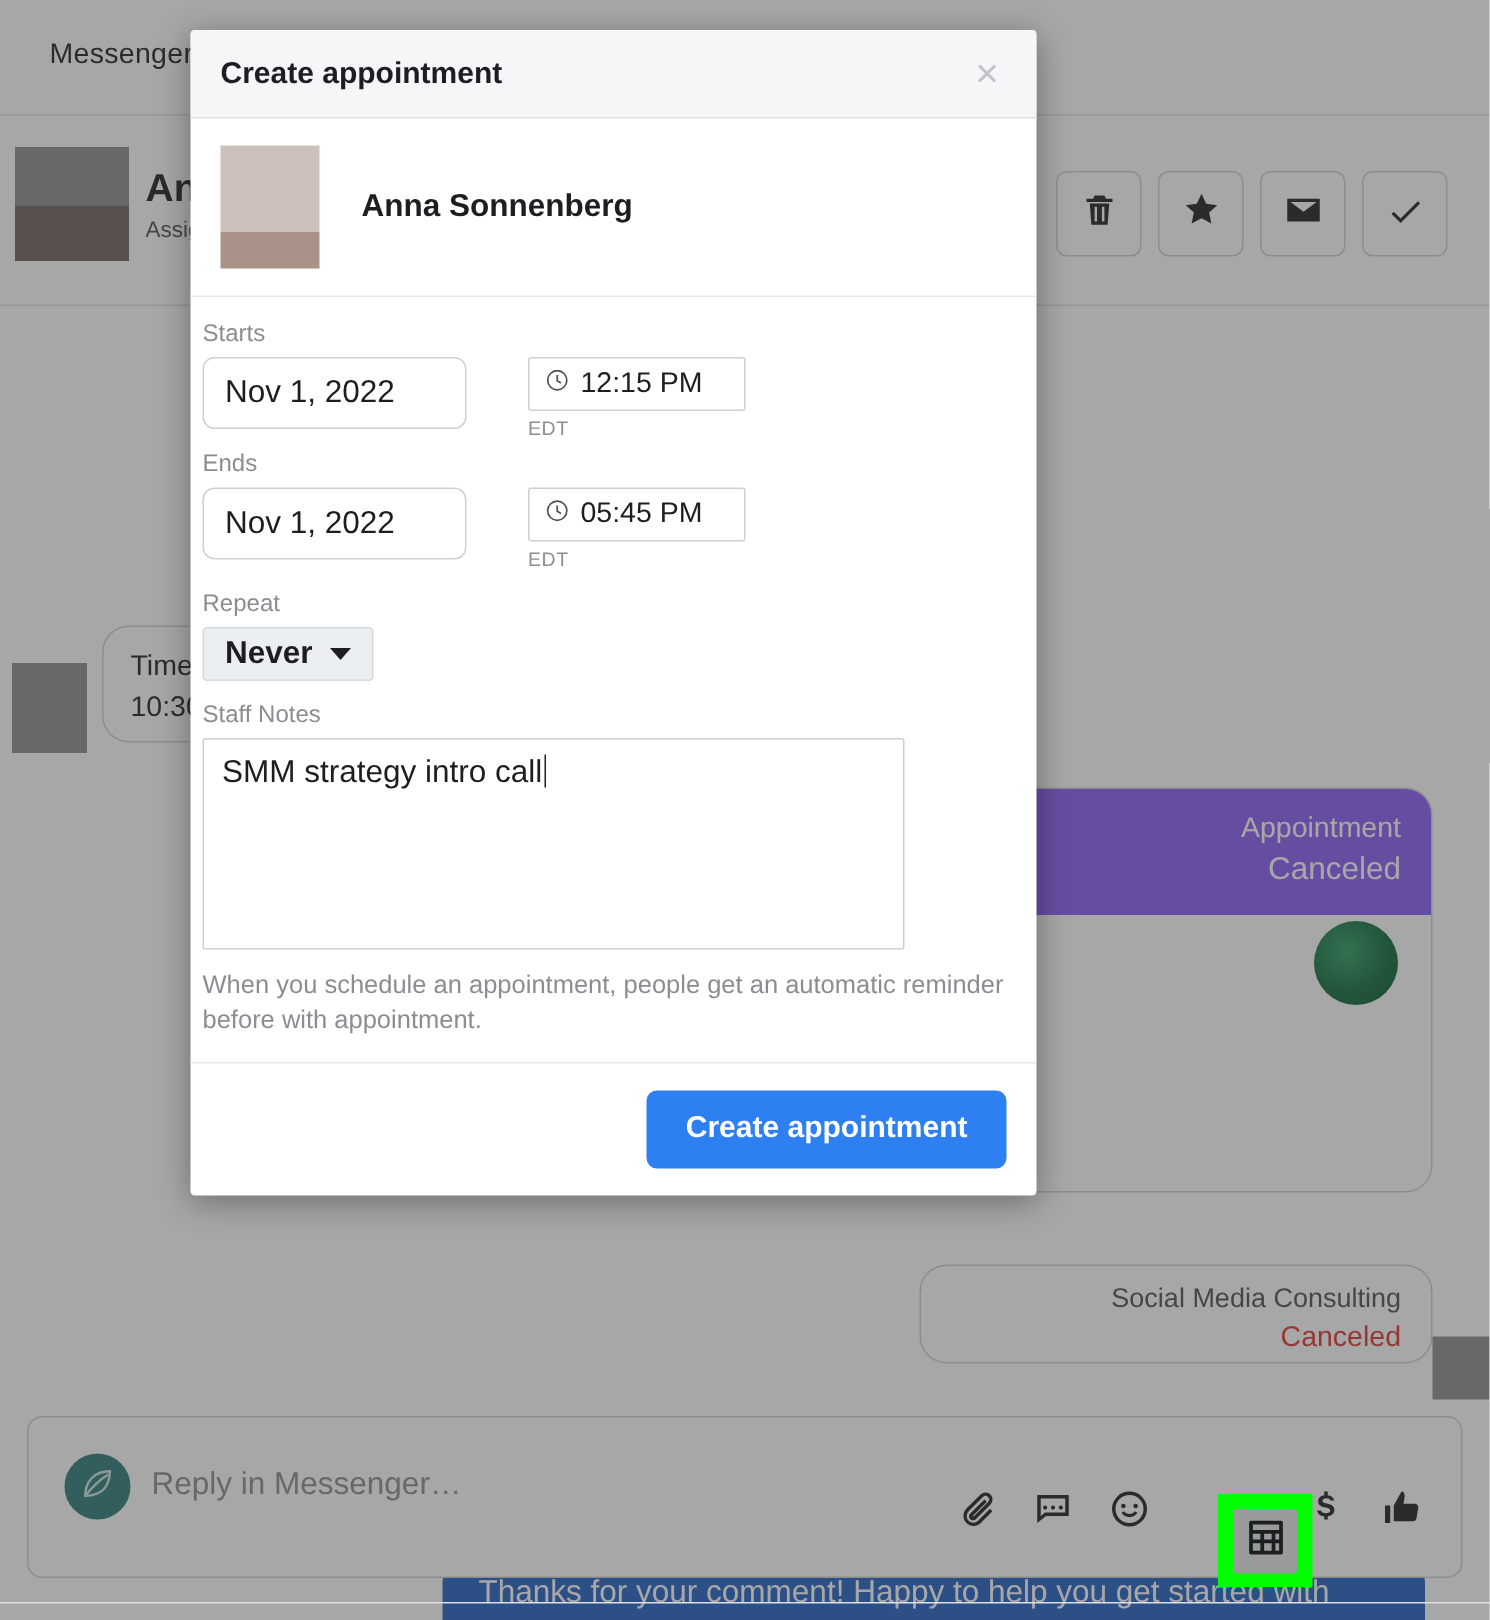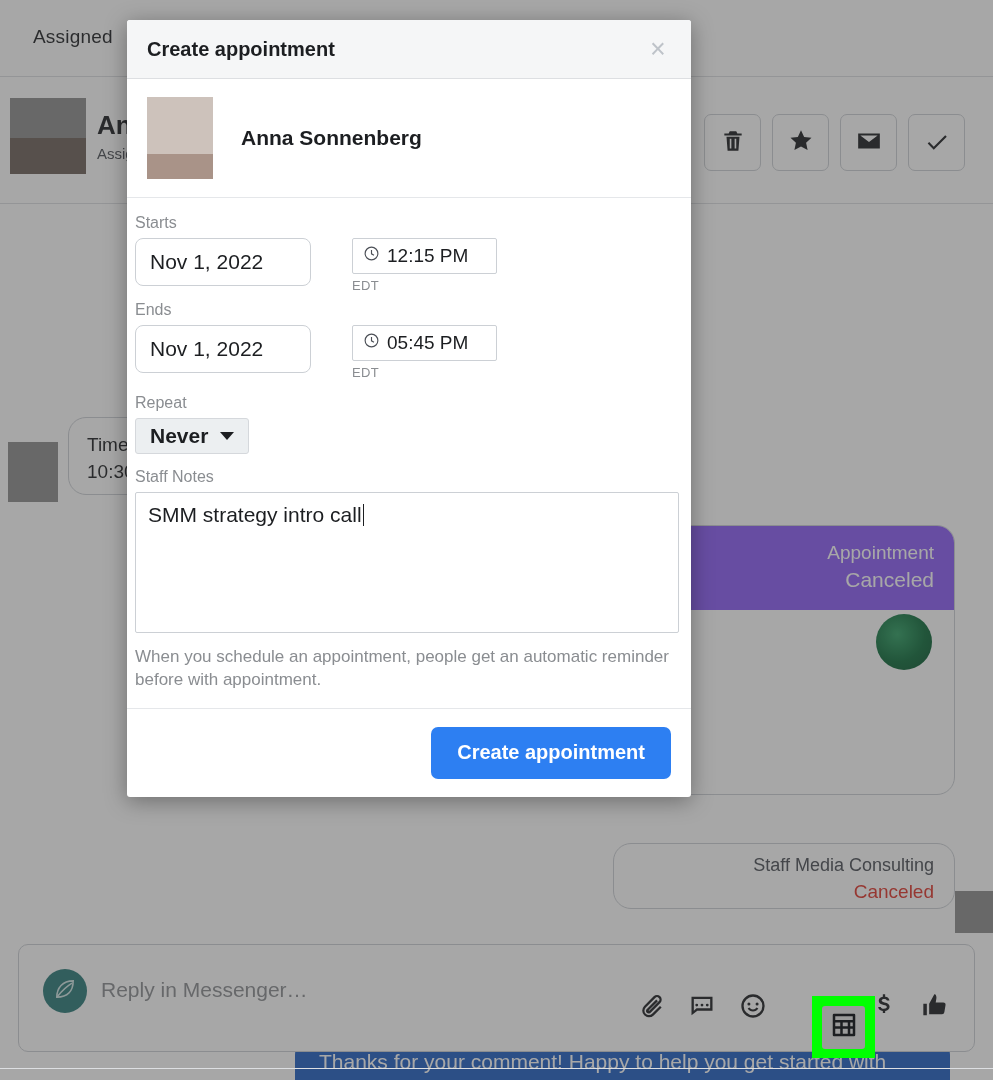--- a/index.html
+++ b/index.html
@@ -203,21 +203,21 @@
     background:#eceff1;border:1px solid #d5d8dc;border-radius:3px;
     height:36px;padding:0 14px;box-sizing:border-box;
     font-size:21px;font-weight:bold;color:#1c1e21;cursor:pointer;
   }
   .repeat-btn .caret{
     width:0;height:0;border-left:7px solid transparent;border-right:7px solid transparent;
     border-top:8px solid #1c1e21;
   }
 
   .notes-area{
-    width:544px;height:141px;border:1px solid #ccd0d5;border-radius:2px;
+    width:468px;height:141px;border:1px solid #ccd0d5;border-radius:2px;
     box-sizing:border-box;padding:10px 12px;
     font-size:21px;color:#1c1e21;font-family:"Liberation Sans", sans-serif;
     position:relative;background:#fff;
   }
   .caret-bar{
     display:inline-block;width:1.5px;height:22px;background:#1c1e21;
     vertical-align:-4px;margin-left:1px;
   }
 
   .m-hint{
@@ -231,21 +231,21 @@
     height:52px;padding:0 26px;font-size:20px;font-weight:bold;
     font-family:"Liberation Sans", sans-serif;cursor:pointer;
   }
 </style>
 </head>
 <body>
 
 <div id="bg">
 
   <div class="bg-topbar">
-    <div class="bg-tab">Assigned</div>
+    <div class="bg-tab">Messenger</div>
   </div>
 
   <div class="bg-userbar"></div>
   <div class="bg-user-avatar"></div>
   <div class="bg-user-name">Anna Sonnenberg</div>
   <div class="bg-user-sub">Assigned to you</div>
 
   <div class="bg-actions">
     <div class="bg-act-btn">
       <span>
@@ -288,21 +288,21 @@
     <div class="card-appt">
       <div class="card-appt-head">
         <div class="l1">Appointment</div>
         <div class="l2">Canceled</div>
       </div>
       <div class="card-appt-avatar"></div>
       <div class="card-appt-date">22</div>
     </div>
 
     <div class="card-service">
-      <div class="l1">Staff Media Consulting</div>
+      <div class="l1">Social Media Consulting</div>
       <div class="l2">Canceled</div>
     </div>
 
     <div class="bg-sq"></div>
 
     <div class="bg-comment">w comment.</div>
 
     <div class="bubble">Thanks for your comment! Happy to help you get started with social media strategy. Would you like to set up an intro call?</div>
 
   </div>

